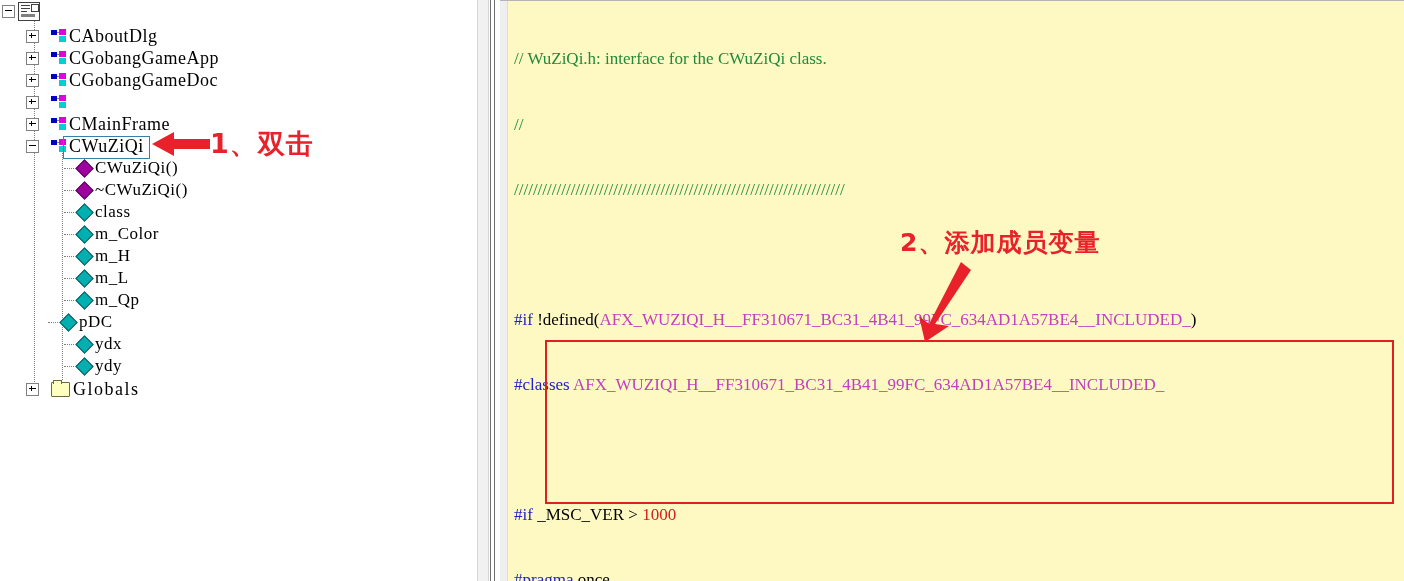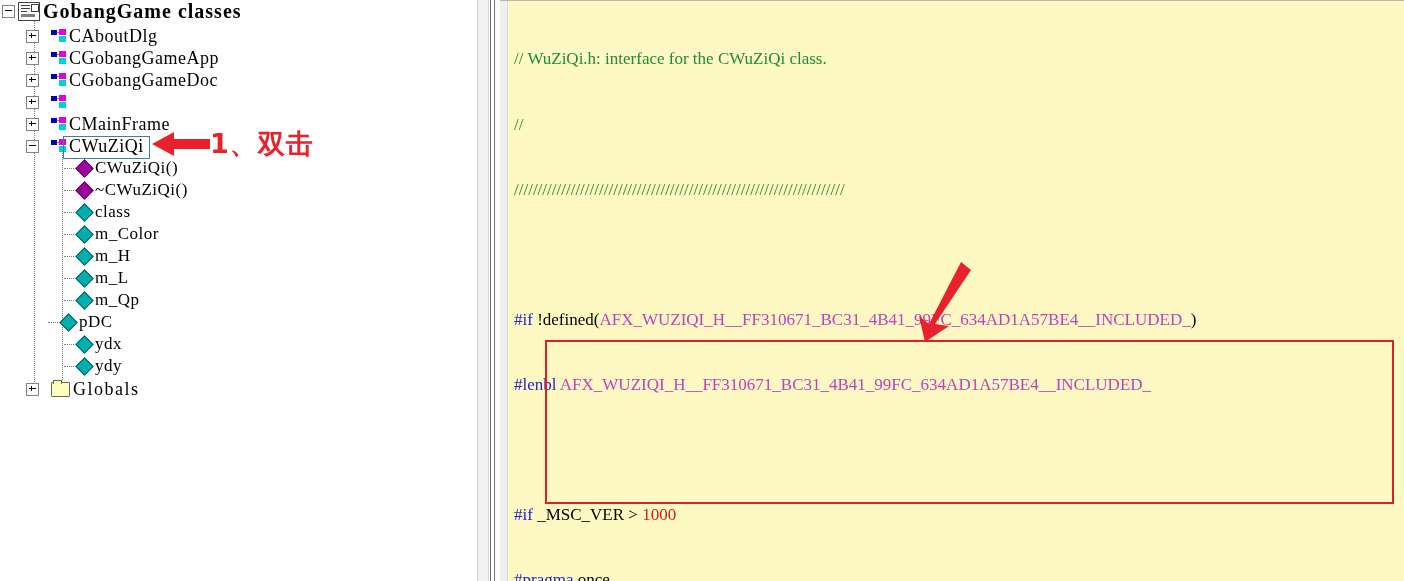--- a/index.html
+++ b/index.html
@@ -164,21 +164,20 @@
 
       <div class="node root" style="position:absolute;left:2px;top:0px;">
         <div class="pm"></div>
         <div class="icn-root">
           <i class="r1"></i>
             <i class="r2"></i>
             <i class="r3"></i>
             <i class="r4"></i>
             <i class="r5"></i>
         </div>
-        <span class="lbl">GobangGame classes</span>
       </div>
 
       <div class="node cls" style="position:absolute;left:26px;top:25px;">
         <div class="pm plus"></div>
         <div class="dots"></div>
         <div class="icn-class">
             <i class="ln"></i>
             <i class="b1"></i>
             <i class="b2"></i>
             <i class="b3"></i>
@@ -315,21 +314,21 @@
 
   <div id="editor">
     <div class="edgeL"></div>
 
     <div class="code">
       <span class="ln"><span class="cmt">// WuZiQi.h: interface for the CWuZiQi class.</span></span>
       <span class="ln"><span class="cmt">//</span></span>
       <span class="ln"><span class="cmt">//////////////////////////////////////////////////////////////////////</span></span>
       <span class="ln"> </span>
       <span class="ln"><span class="pre">#if</span><span class="plain"> !defined(</span><span class="mac">AFX_WUZIQI_H__FF310671_BC31_4B41_99FC_634AD1A57BE4__INCLUDED_</span><span class="plain">)</span></span>
-      <span class="ln"><span class="pre">#lenbl</span><span class="plain"> </span><span class="mac">AFX_WUZIQI_H__FF310671_BC31_4B41_99FC_634AD1A57BE4__INCLUDED_</span></span>
+      <span class="ln"><span class="pre">#classes</span><span class="plain"> </span><span class="mac">AFX_WUZIQI_H__FF310671_BC31_4B41_99FC_634AD1A57BE4__INCLUDED_</span></span>
       <span class="ln"> </span>
       <span class="ln"><span class="pre">#if</span><span class="plain"> _MSC_VER &gt; </span><span class="num">1000</span></span>
       <span class="ln"><span class="pre">#pragma</span><span class="plain"> once</span></span>
       
       
       
       
       
       
       
@@ -347,17 +346,18 @@
     </div>
   </div>
 
   <div id="redbox"></div>
 
   <div class="anno" id="anno1">1、双击</div>
   <svg class="arrow" id="arrow1" width="58" height="24" viewBox="0 0 58 24">
     <polygon points="0,12 22,0 22,7 58,7 58,17 22,17 22,24" fill="#e8212a"></polygon>
   </svg>
 
+  <div class="anno" id="anno2">2、添加成员变量</div>
   <svg class="arrow" id="arrow2" width="70" height="80" viewBox="0 0 70 80">
     <polygon points="56,0 66,8 30,62 44,64 20,80 14,54 24,62" fill="#e8212a"></polygon>
   </svg>
 
 </div>
 
 </body></html>

